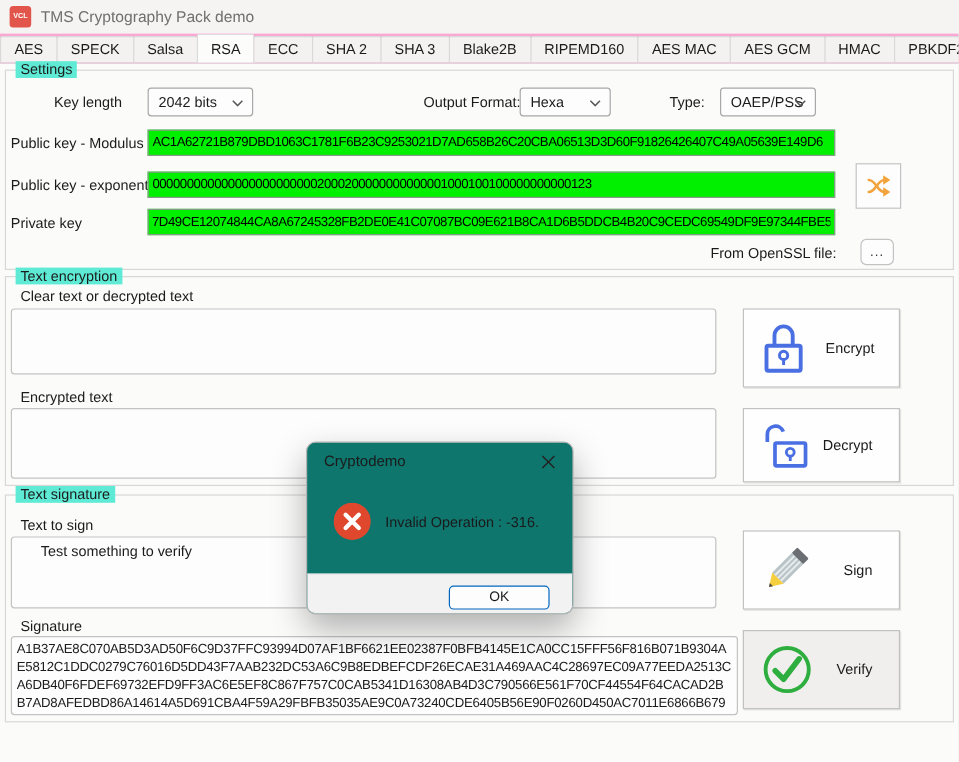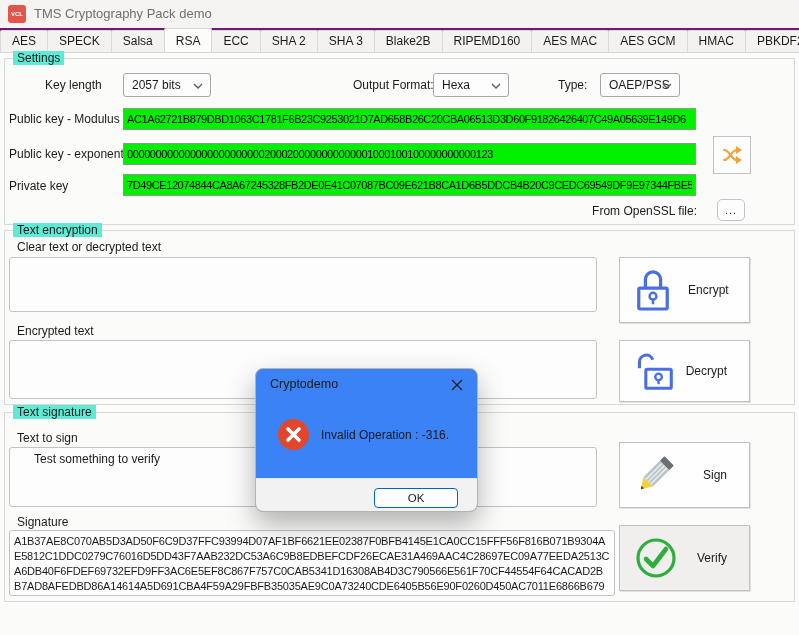--- a/index.html
+++ b/index.html
@@ -8,21 +8,21 @@
   .window{ position:relative; width:799px; height:635px; background:#fbfbfa; overflow:hidden; }
 
   
   .titlebar{ position:absolute; left:0; top:0; width:799px; height:28px; background:#f5f4f3; }
   .appicon{ position:absolute; left:8px; top:5px; width:18px; height:18px; background:#e2554a;
             border-radius:3px; color:#fff; font-size:6px; font-weight:bold;
             display:flex; align-items:center; justify-content:center; }
   .wintitle{ position:absolute; left:34px; top:6px; font-size:13px; color:#6f6f6f; }
 
   
-  .tabbar{ position:absolute; left:0; top:28px; width:799px; height:25px; background:#701a75;
+  .tabbar{ position:absolute; left:0; top:28px; width:799px; height:25px; background:#f9a8d4;
            display:flex; align-items:flex-end; overflow:hidden; border-bottom:1px solid #d8d8d8; }
   .tab{ height:22px; line-height:21px; padding:0 11px; font-size:12px; color:#1b1b1b;
         background:#f3f2f1; border:1px solid #d9d9d9; border-bottom:none; white-space:nowrap;
         border-radius:2px 2px 0 0; margin-right:-1px; }
   .tab.selected{ height:25px; line-height:24px; background:#fcfcfb; position:relative; z-index:2;
                  margin-bottom:-1px; border-bottom:1px solid #fcfcfb; }
 
   
   .group{ position:absolute; border:1px solid #d9d8d6; background:transparent; }
   .grouplabel{ position:absolute; top:-8px; left:8px; background:#5eead4; padding:0 4px;
@@ -53,21 +53,21 @@
   .actbtn .ic{ margin-left:14px; display:flex; }
   .actbtn .cap{ margin-left:auto; margin-right:22px; }
   .actbtn.gray{ background:#f0efed; }
 
   
   .sqbtn{ position:absolute; background:#fdfdfd; border:1px solid #c3c3c3; display:flex;
           align-items:center; justify-content:center; }
   .dots{ border-radius:5px; font-size:11px; color:#333; letter-spacing:1px; }
 
   
-  .dialog{ position:absolute; left:255px; top:368px; width:223px; height:144px; background:#3b82f6;
+  .dialog{ position:absolute; left:255px; top:368px; width:223px; height:144px; background:#0f766e;
            border:1px solid #b3b3b3; border-radius:8px; box-shadow:0 12px 28px rgba(0,0,0,0.30);
            z-index:10; overflow:hidden; }
   .dlg-titlebar{ position:absolute; left:0; top:0; width:100%; height:30px; }
   .dlg-title{ position:absolute; left:14px; top:8px; font-size:12.5px; color:#1a1a1a; }
   .dlg-close{ position:absolute; right:12px; top:8px; width:16px; height:16px; display:flex;
               align-items:center; justify-content:center; }
   .dlg-erricon{ position:absolute; left:22px; top:50px; width:31px; height:31px; }
   .dlg-msg{ position:absolute; left:65px; top:59px; font-size:12px; color:#1a1a1a; white-space:nowrap; }
   .dlg-footer{ position:absolute; left:0; top:109px; width:100%; height:35px; background:#f2f2f2;
                border-top:1px solid #e6e6e6; }
@@ -103,21 +103,21 @@
     <div class="tab">HMAC</div>
     <div class="tab">PBKDF2</div>
 
   </div>
 
   <div class="group" style="left:4px; top:58px; width:791px; height:167px;">
     <span class="grouplabel">Settings</span>
 
     <span class="lbl" style="left:4px; top:19px;margin-left:36px;">Key length</span>
     <div class="combo" style="left:118px; top:14px; width:88px;">
-      <span>2057 bits</span>
+      <span>2042 bits</span>
       <svg class="chev" width="10" height="6" viewBox="0 0 10 6">
           <polyline points="1,1 5,5 9,1" fill="none" stroke="#5a5a5a" stroke-width="1.3"></polyline>
         </svg>
     </div>
 
     <span class="lbl" style="left:348px; top:19px; font-weight:bold; font-weight:normal;">Output Format:</span>
     <div class="combo" style="left:428px; top:14px; width:76px;">
       <span>Hexa</span>
       <svg class="chev" width="10" height="6" viewBox="0 0 10 6">
           <polyline points="1,1 5,5 9,1" fill="none" stroke="#5a5a5a" stroke-width="1.3"></polyline>

